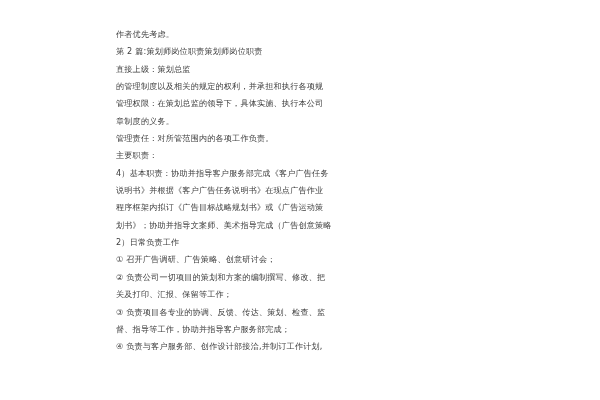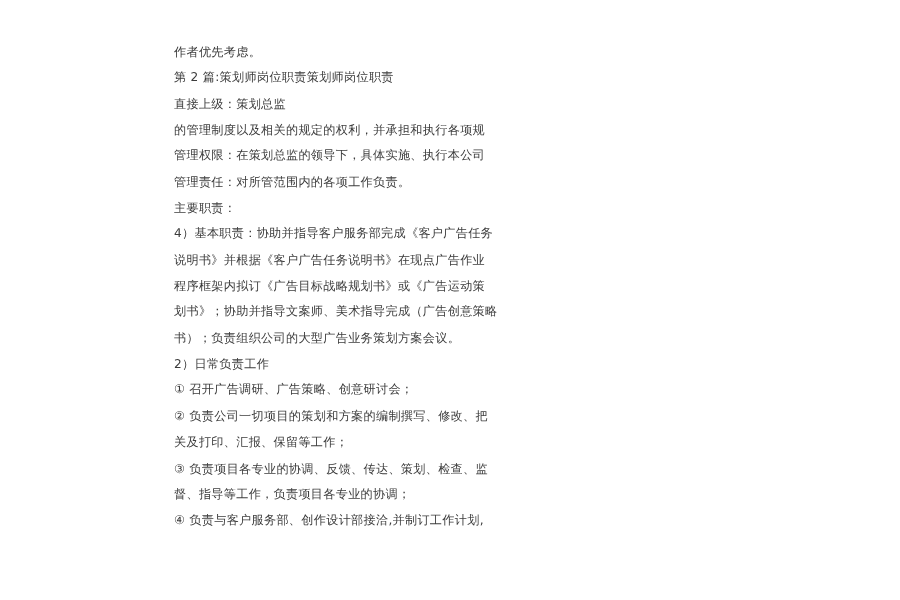--- a/index.html
+++ b/index.html
@@ -39,28 +39,28 @@
 </head>
 <body>
 
 <div class="page">
   <div class="doc-body">
     <div class="doc-line">作者优先考虑。</div>
     <div class="doc-line">第 2 篇:策划师岗位职责策划师岗位职责</div>
     <div class="doc-line">直接上级：策划总监</div>
     <div class="doc-line">的管理制度以及相关的规定的权利，并承担和执行各项规</div>
     <div class="doc-line">管理权限：在策划总监的领导下，具体实施、执行本公司</div>
+    <div class="doc-line">章制度的义务。</div>
     <div class="doc-line">管理责任：对所管范围内的各项工作负责。</div>
     <div class="doc-line">主要职责：</div>
     <div class="doc-line">4）基本职责：协助并指导客户服务部完成《客户广告任务</div>
     <div class="doc-line">说明书》并根据《客户广告任务说明书》在现点广告作业</div>
     <div class="doc-line">程序框架内拟订《广告目标战略规划书》或《广告运动策</div>
     <div class="doc-line">划书》；协助并指导文案师、美术指导完成（广告创意策略</div>
-    <div class="doc-line">书）；负责组织公司的大型广告业务策划方案会议。</div>
     <div class="doc-line">2）日常负责工作</div>
     <div class="doc-line">① 召开广告调研、广告策略、创意研讨会；</div>
     <div class="doc-line">② 负责公司一切项目的策划和方案的编制撰写、修改、把</div>
     <div class="doc-line">关及打印、汇报、保留等工作；</div>
     <div class="doc-line">③ 负责项目各专业的协调、反馈、传达、策划、检查、监</div>
-    <div class="doc-line">督、指导等工作，负责项目各专业的协调；</div>
+    <div class="doc-line">督、指导等工作，协助并指导客户服务部完成；</div>
     <div class="doc-line">④ 负责与客户服务部、创作设计部接洽,并制订工作计划,</div>
   </div>
 </div>
 
 </body></html>

